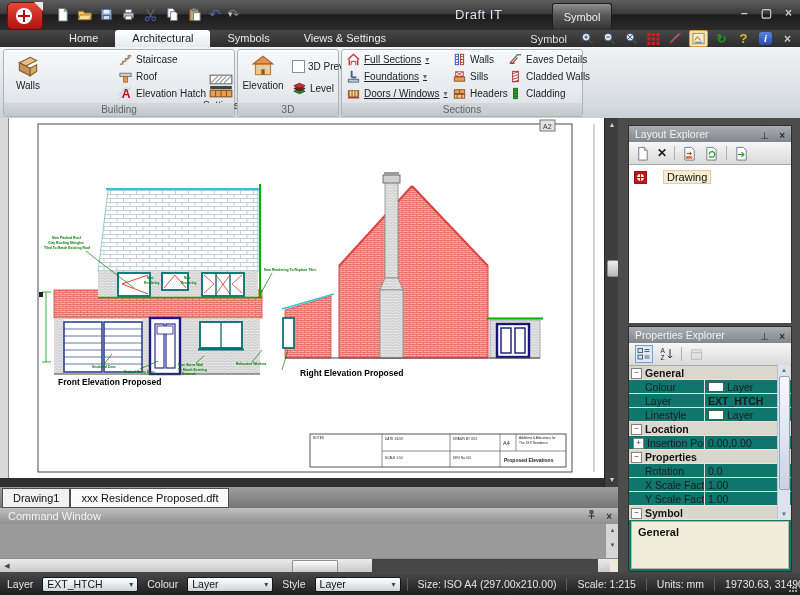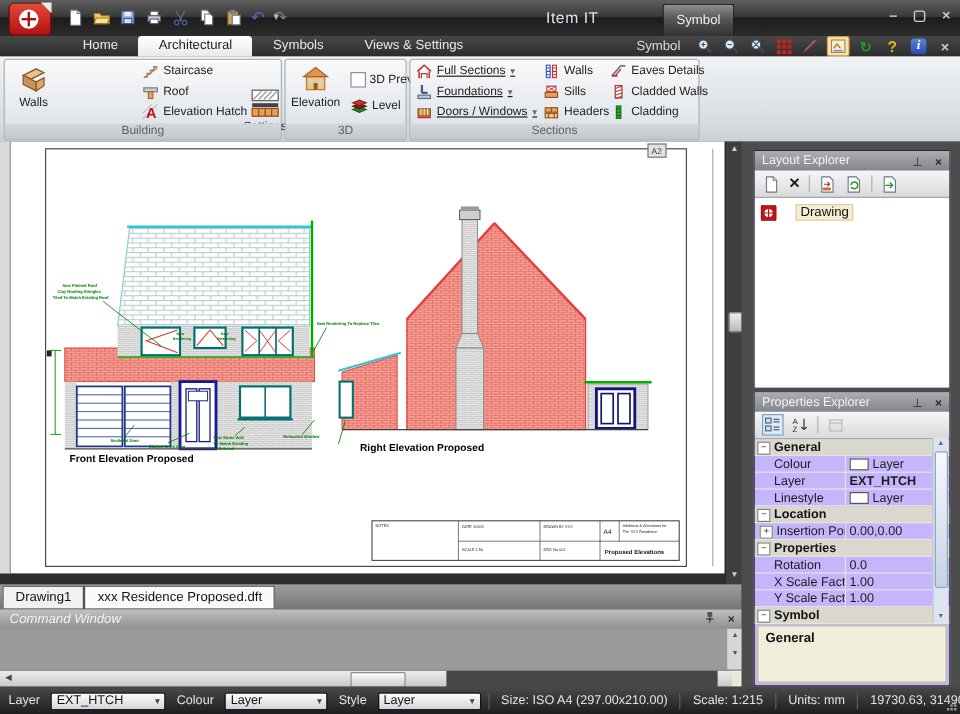--- a/index.html
+++ b/index.html
@@ -53,21 +53,21 @@
   .vscroll .ar{position:absolute;left:0;width:14px;text-align:center;color:#cfcfcf;font-size:7px;line-height:12px;}
   .vthumb{position:absolute;left:2px;top:142px;width:10px;height:15px;background:linear-gradient(#ededed,#b9b9b9);border:1px solid #8a8a8a;border-radius:2px;}
 
   
   .doctabs{left:0;top:487px;width:618px;height:21px;background:linear-gradient(#9d9d9d,#767676);display:flex;align-items:flex-start;padding-left:2px;box-sizing:border-box;}
   .dtab{margin-top:1px;height:18px;line-height:18px;padding:0 10px;background:#f1f1f1;border:1px solid #4f4f4f;font-size:11px;color:#111;}
   .dtab.sel{background:#fafafa;box-shadow:inset 0 0 0 1px #fff;}
 
   
   .cmdwin{left:0;top:508px;width:618px;height:64px;background:#9a9a9a;}
-  .cmd-title{position:absolute;left:0;top:0;width:618px;height:16px;background:linear-gradient(#c0c0c0,#8f8f8f);color:#f3f3f3;line-height:16px;padding-left:8px;box-sizing:border-box;font-size:11px;font-style:italic;}
+  .cmd-title{position:absolute;left:0;top:0;width:618px;height:16px;background:linear-gradient(#c0c0c0,#8f8f8f);color:#f3f3f3;line-height:16px;padding-left:8px;box-sizing:border-box;font-size:11px;}
   .cmd-icons{position:absolute;right:6px;top:1px;display:flex;gap:10px;color:#333;font-size:10px;}
   .cmd-body{position:absolute;left:0;top:16px;width:605px;height:34px;background:#fff;border-top:1px solid #6d6d6d;padding:2px 6px;box-sizing:border-box;}
   .cmd-line1{color:#909090;line-height:15px;white-space:nowrap;}
   .cmd-line2{color:#101010;line-height:15px;white-space:nowrap;}
   .cmd-vs{position:absolute;left:605px;top:16px;width:13px;height:34px;background:#d6d6d6;border-left:1px solid #999;color:#555;font-size:6px;text-align:center;}
   .cmd-hs{position:absolute;left:0;top:50px;width:618px;height:14px;background:linear-gradient(#ececec,#c6c6c6);border-top:1px solid #8d8d8d;}
   .hs-btn{position:absolute;top:0;width:14px;height:14px;color:#444;font-size:7px;text-align:center;line-height:14px;}
   .hs-thumb{position:absolute;left:292px;top:1px;width:44px;height:11px;background:linear-gradient(#fdfdfd,#cdcdcd);border:1px solid #909090;border-radius:1px;}
   .hs-dark{position:absolute;left:372px;top:0;width:226px;height:14px;background:#474747;}
   .hs-corner{position:absolute;right:0;top:0;width:8px;height:14px;background:#ece9d8;}
@@ -77,21 +77,21 @@
   .status{position:absolute;left:4px;top:575px;height:18px;display:flex;align-items:center;gap:6px;color:#e3e3e3;font-size:10.5px;}
   .slabel{padding:0 3px;}
   .sdrop{display:flex;align-items:center;justify-content:space-between;background:linear-gradient(#fefefe,#cfd4d9);border:1px solid #15181b;border-radius:2px;color:#111;height:15px;padding:0 4px;box-sizing:border-box;}
   .sdrop .caret{font-size:8px;color:#444;}
   .ssep{border-left:1px solid #5c5c5c;height:13px;}
   .sitem{padding:0 4px;white-space:nowrap;}
   .grip{position:absolute;right:2px;top:584px;width:9px;height:9px;}
 
   
   .rpanel{left:618px;top:118px;width:182px;height:455px;background:#4c4c4c;}
-  .panel{position:absolute;left:10px;width:164px;background:#c4b5fd;border:1px solid #2e2e2e;box-sizing:border-box;}
+  .panel{position:absolute;left:10px;width:164px;background:#0f766e;border:1px solid #2e2e2e;box-sizing:border-box;}
   .p-title{height:16px;background:linear-gradient(#aaaeb2,#83878b);color:#f1f1f1;font-size:10.5px;line-height:16px;padding:0 6px;position:relative;}
   .p-title .pic{position:absolute;top:2px;color:#2d2d2d;font-size:10px;}
   .p-toolbar{height:22px;background:linear-gradient(#f6f6f6,#dadada);border-bottom:1px solid #a9a9a9;display:flex;align-items:center;gap:7px;padding:0 6px;}
   .tb-sep{width:1px;height:14px;background:#b0b0b0;}
   .tree{background:#fff;height:158px;padding:5px;box-sizing:border-box;}
   .tree-item{display:flex;align-items:center;gap:16px;}
   .tree-item .lbl{background:#f4edd2;border:1px solid #d9cfa8;padding:0 3px;font-size:11px;color:#111;}
 
   
   .prow{display:flex;height:14px;line-height:14px;font-size:10.5px;border-bottom:1px solid #e7e3db;box-sizing:border-box;}
@@ -149,21 +149,21 @@
         </svg>
       <svg class="i16" viewBox="0 0 16 16">
           <rect x="3" y="2.5" width="9" height="12" fill="#caa26a" stroke="#7a5a22"></rect>
           <rect x="5.5" y="1.5" width="4" height="2.5" fill="#9aa4ae" stroke="#5a6470"></rect>
           <path d="M7 6h7v8.5H7z" fill="#fff" stroke="#6b7a8c"></path>
         </svg>
       <span class="g" style="color:#4a68b8;">↶</span>
       <span class="g" style="color:#72808e;">↷</span>
     </div>
     <div class="abs qat-caret">▾</div>
-    <div class="abs app-title">Item IT</div>
+    <div class="abs app-title">Draft IT</div>
     <div class="abs ctx-tab">Symbol</div>
     <div class="abs winctl">
       <span>–</span>
       <span>▢</span>
       <span>×</span>
     </div>
   </div>
 
   <div class="abs tabrow">
     <div class="tabs">

